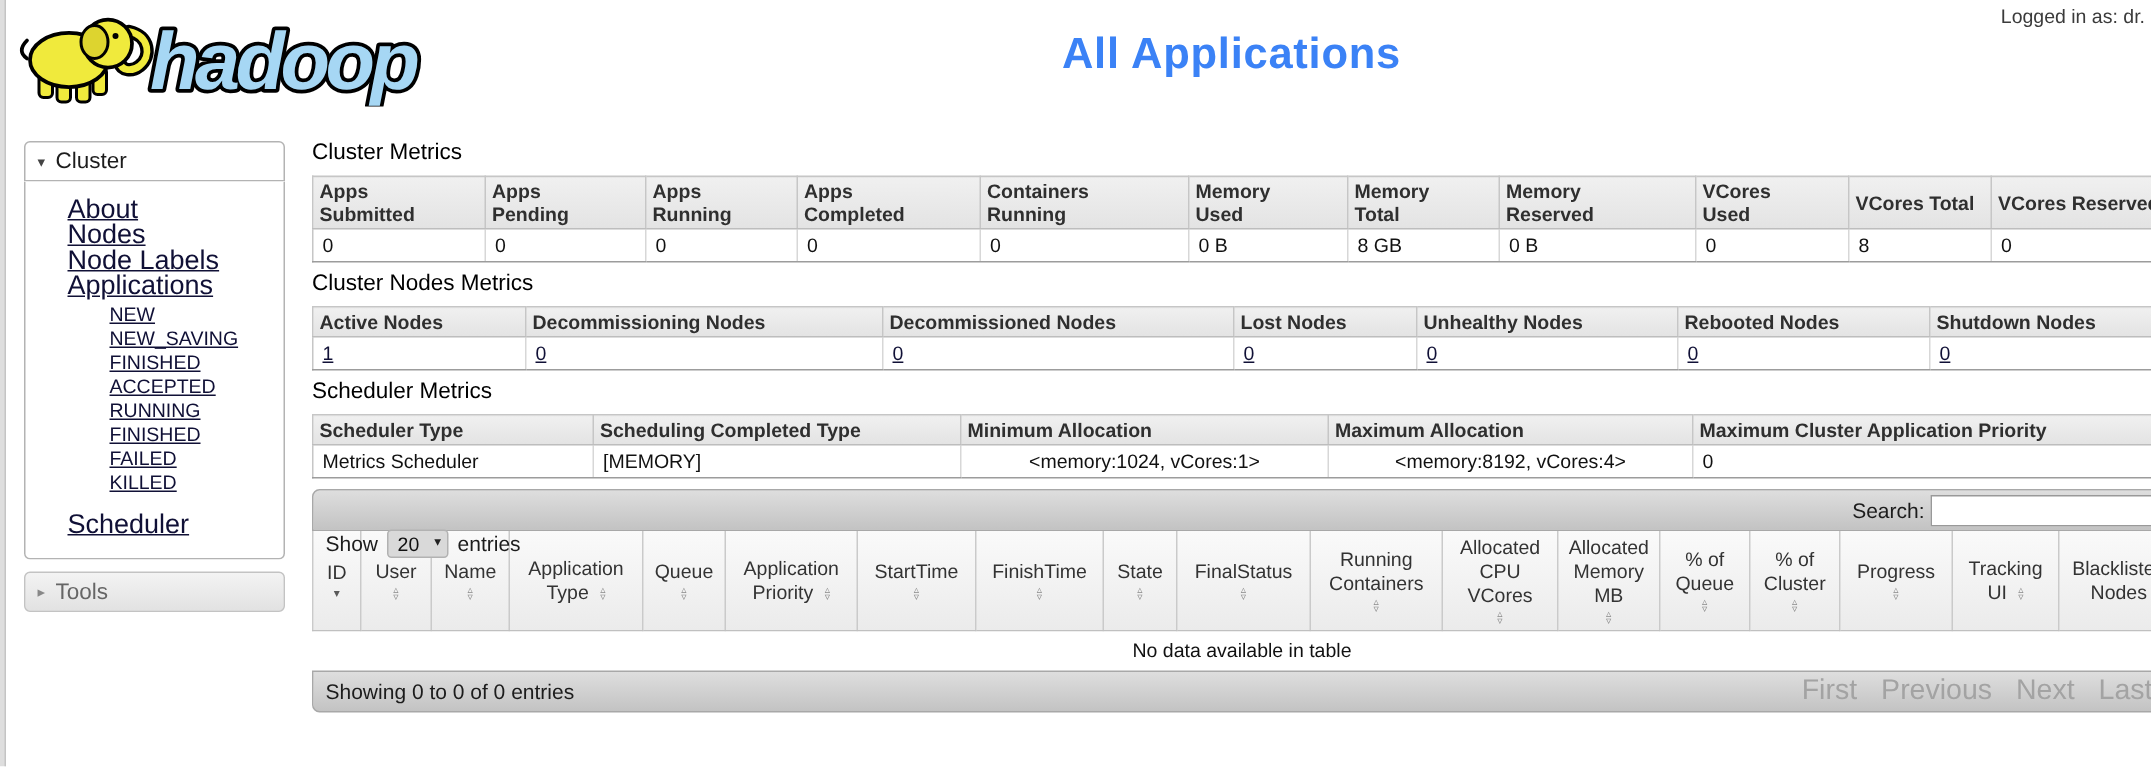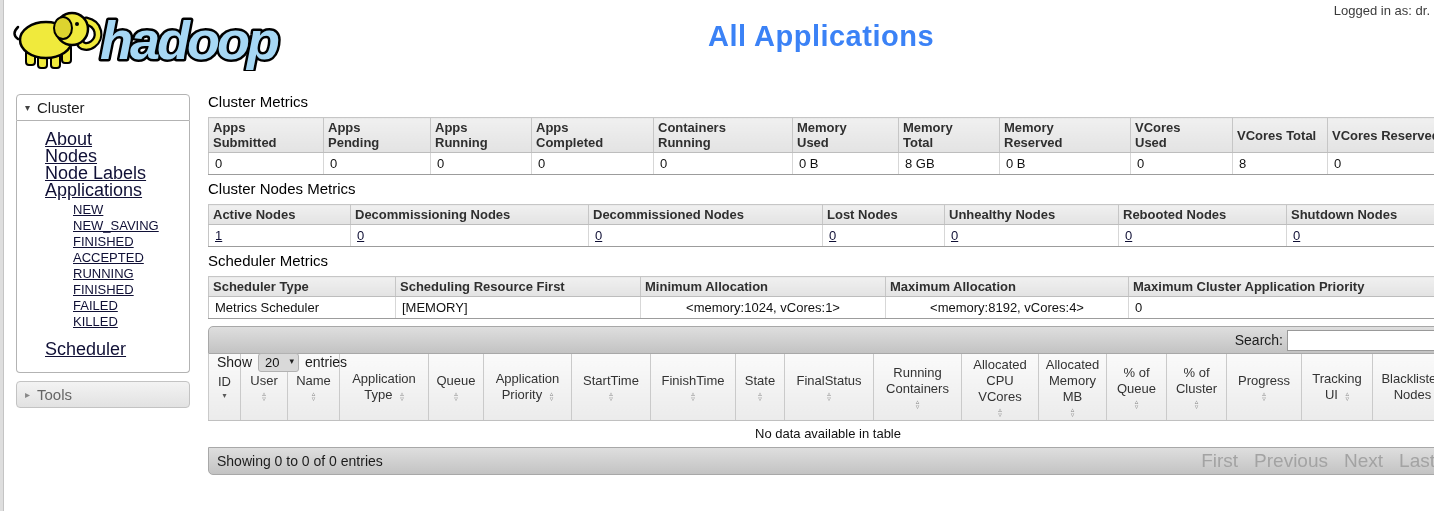--- a/index.html
+++ b/index.html
@@ -223,21 +223,21 @@
       <colgroup>
         <col style="width:187px">
           <col style="width:245px">
           <col style="width:245px">
           <col style="width:243px">
           <col style="width:320px">
       </colgroup>
       <thead>
           <tr>
         <th><span class="lbl">Scheduler Type</span></th>
-        <th><span class="lbl">Scheduling Resource First</span></th>
+        <th><span class="lbl">Scheduling Completed Type</span></th>
         <th><span class="lbl">Minimum Allocation</span></th>
         <th><span class="lbl">Maximum Allocation</span></th>
         <th><span class="lbl">Maximum Cluster Application Priority</span></th>
       </tr>
         </thead>
       <tbody>
           <tr>
         <td>Metrics Scheduler</td>
         <td>[MEMORY]</td>
         <td class="center">&lt;memory:1024, vCores:1&gt;</td>

